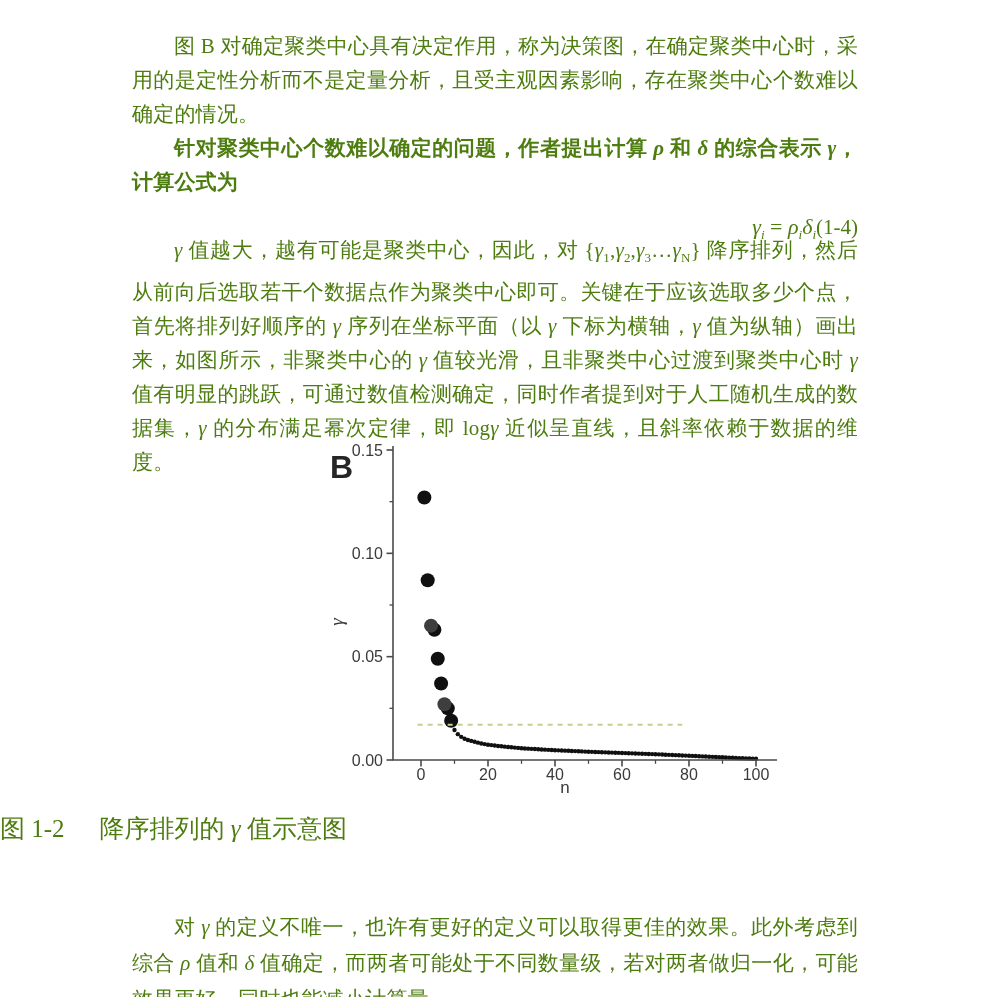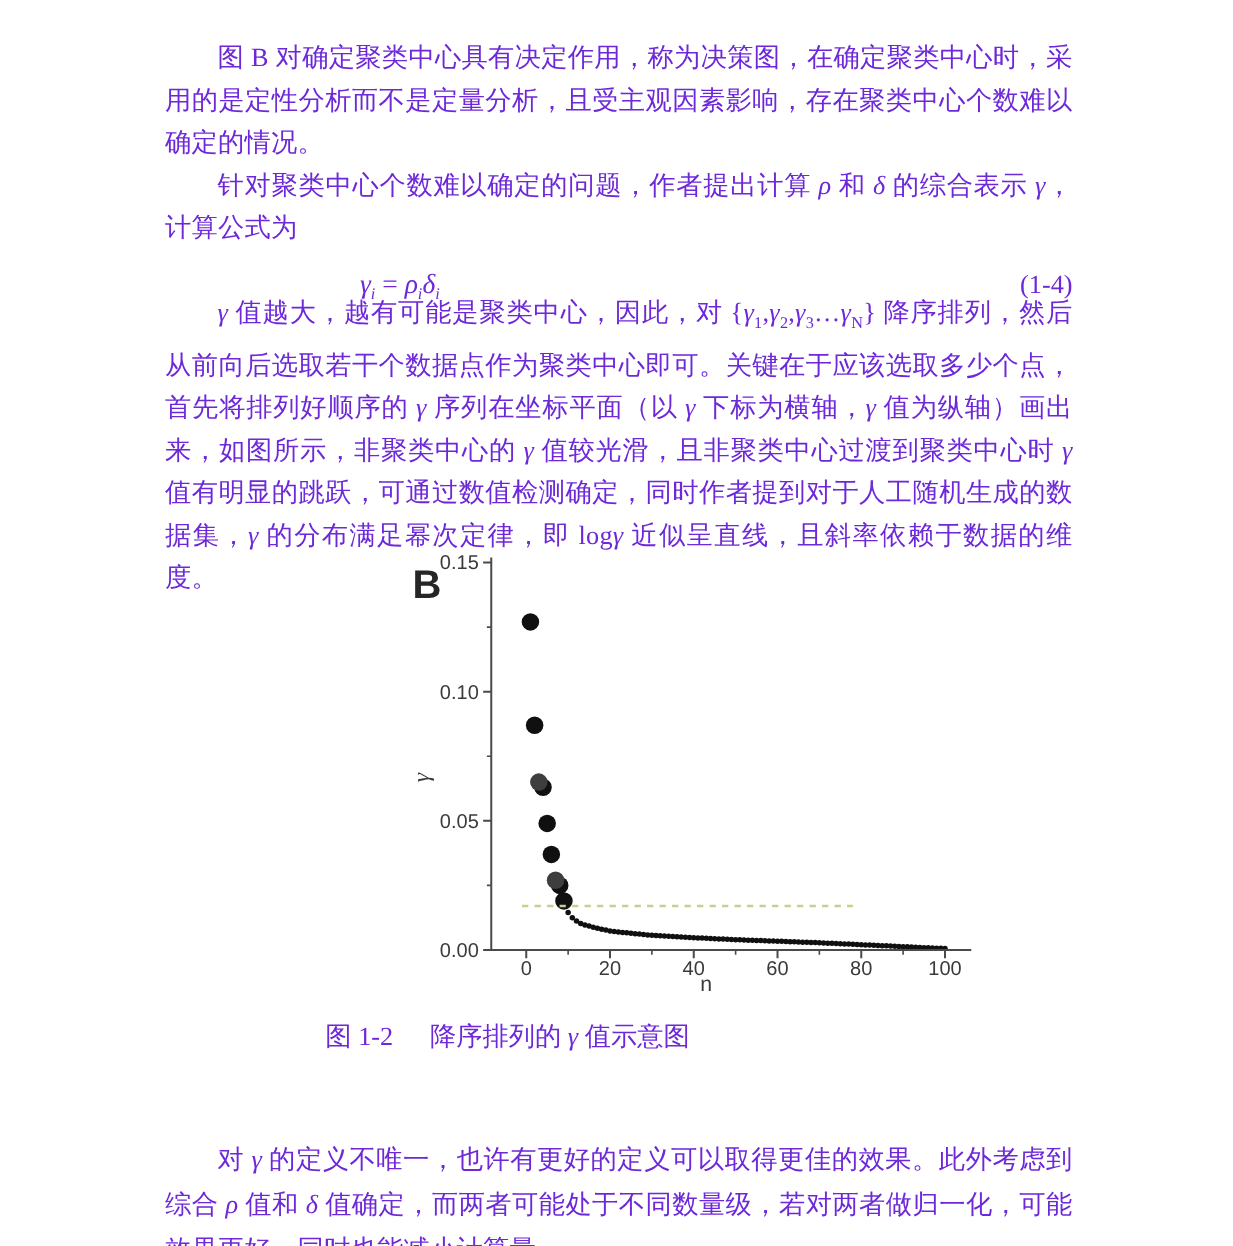--- a/index.html
+++ b/index.html
@@ -1,48 +1,48 @@
 <!DOCTYPE html>
 <html><head>
 <meta charset="utf-8">
 <style>
   html,body{margin:0;padding:0;background:#ffffff;}
   .page{
     position:relative;
     width:986px;height:997px;
     background:#ffffff;
     font-family:"Liberation Serif", serif;
-    color:#6d28d9;
+    color:#4d7c0f;
     overflow:hidden;
   }
   .para{
     position:absolute;left:132px;width:726px;
     font-size:21px;line-height:34px;
     text-align:justify;text-indent:2em;
     letter-spacing:0.2px;
   }
   #p1{top:8px;}
-  #p2{top:110px;}
+  #p2{top:110px;font-weight:bold;}
   #p3{top:212px;}
   #p4{top:888px;line-height:36px;}
   .seg{font-style:normal;}
   .seg.m{font-style:italic;font-family:"Liberation Serif", serif;}
   .seg.sub{font-size:13px;vertical-align:sub;font-style:normal;}
   .seg.msub{font-size:13px;vertical-align:sub;font-style:italic;}
   .formula-row{
     position:absolute;top:176px;left:132px;width:726px;
-    display:flex;justify-content:space-between;align-items:baseline;
+    display:flex;justify-content:flex-end;align-items:baseline;
     font-size:22px;line-height:30px;
   }
   .formula-expr{margin-left:156px;}
   .formula-number{font-size:21px;margin-top:36px;}
   .figure{position:absolute;top:432px;left:325px;width:460px;height:366px;}
   .caption{
     position:absolute;top:814px;left:0;width:812px;
-    text-align:center;font-size:21px;line-height:30px;
+    text-align:left;font-size:25px;line-height:30px;
   }
   .caption .cap-label{margin-right:1.4em;}
   
   .panel-label{font-family:"Liberation Sans",sans-serif;font-weight:700;font-size:32px;fill:#262626;}
   .ticklab{font-family:"Liberation Sans",sans-serif;font-size:16px;fill:#3a3a3a;}
   .xlab{font-family:"Liberation Sans",sans-serif;font-size:17px;fill:#3a3a3a;}
   .ylab{font-family:"Liberation Serif",serif;font-style:italic;font-size:19px;fill:#3a3a3a;}
 </style>
 </head>
 <body>

